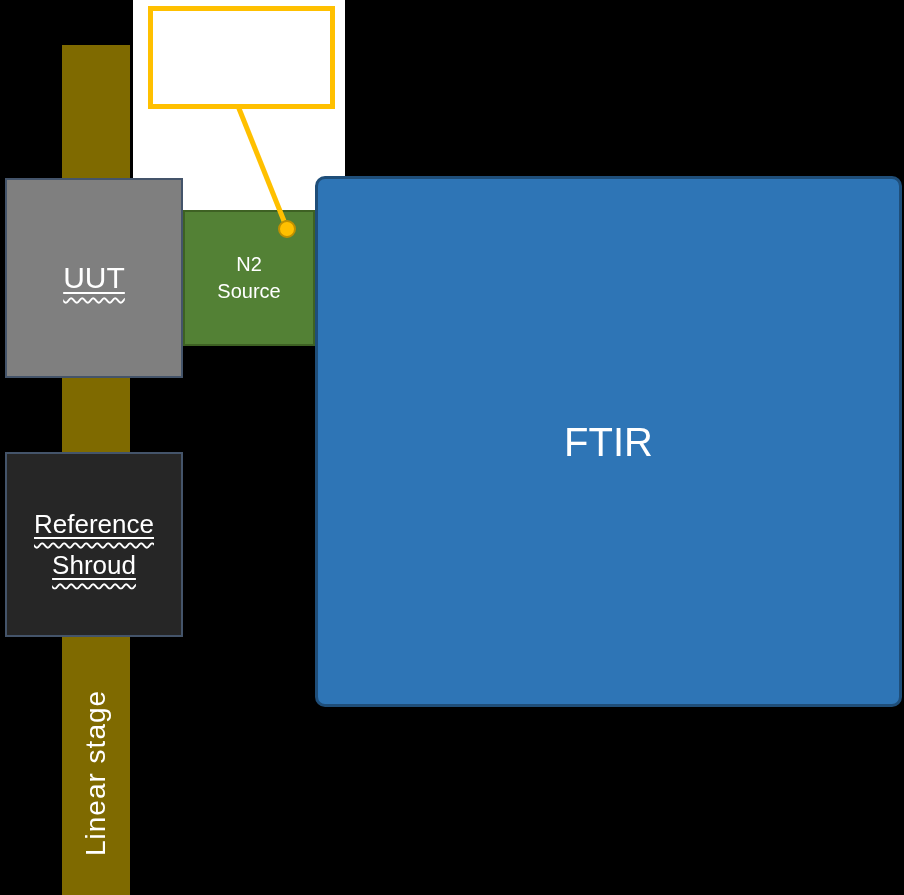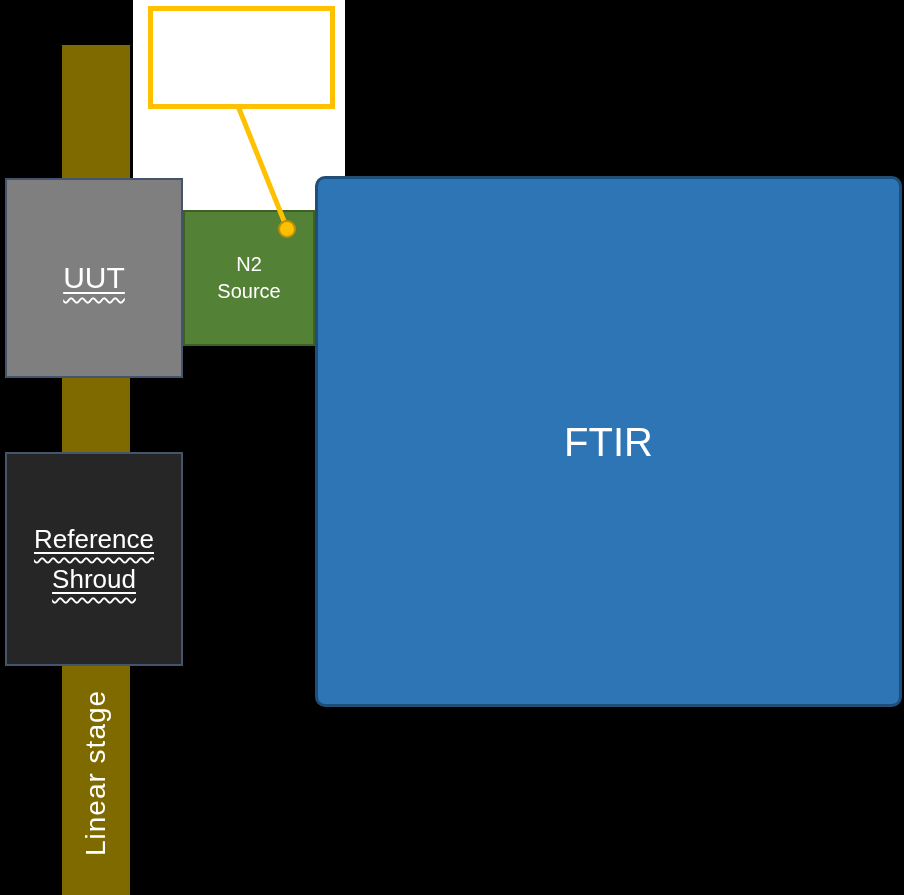--- a/index.html
+++ b/index.html
@@ -45,21 +45,21 @@
     border:2px solid var(--outline);
     font-size:30px;
   }
   .shroud{
     left:183px;top:210px;width:132px;height:136px;
     background:var(--shroud-fill);
     border:2px solid var(--shroud-border);
     font-size:20px;line-height:1.35;
   }
   .reference{
-    left:5px;top:452px;width:178px;height:214px;
+    left:5px;top:452px;width:178px;height:185px;
     background:var(--reference-fill);
     border:2px solid var(--outline);
     font-size:26px;line-height:1.55;
   }
   .ftir{
     left:315px;top:140px;width:587px;height:531px;
     background:var(--ftir-fill);
     border:3px solid var(--ftir-border);
     border-radius:10px;
     font-size:40px;line-height:1.6;

